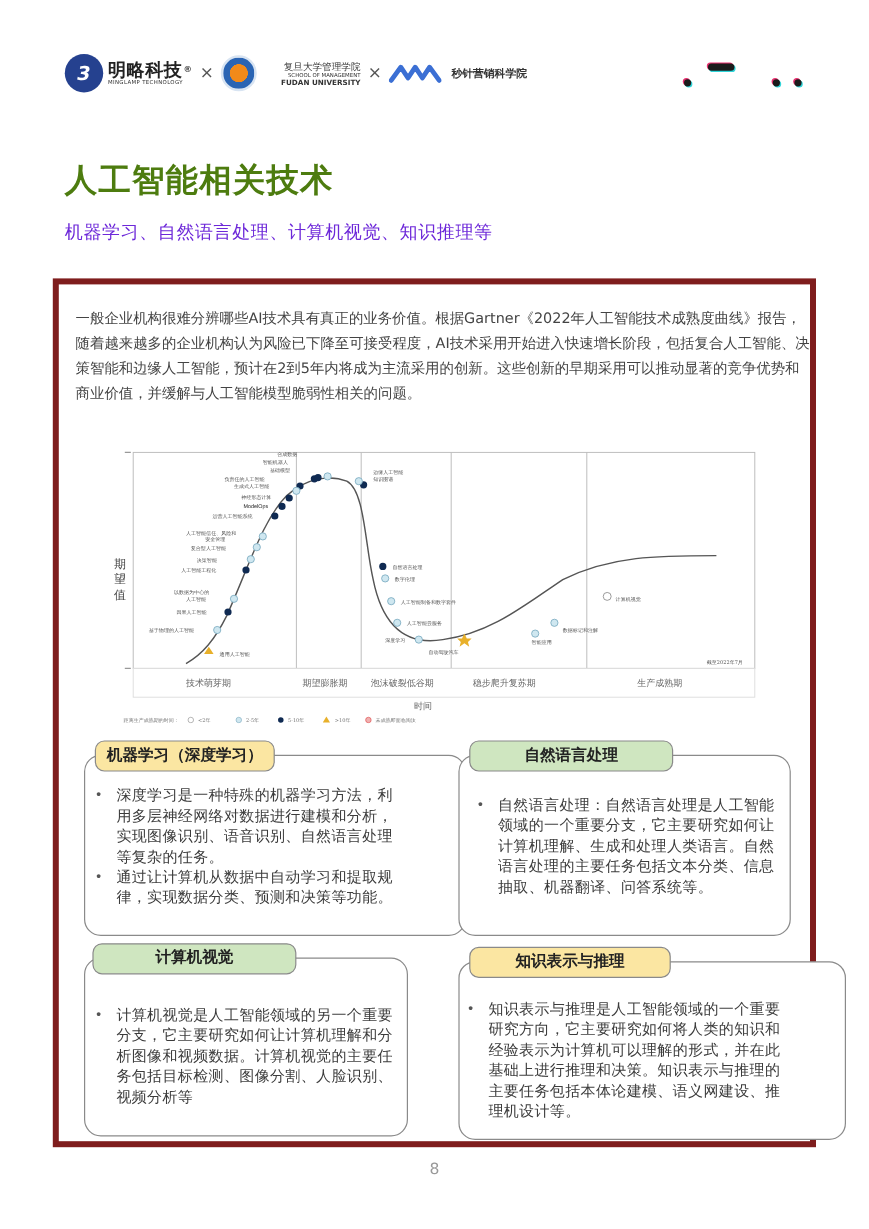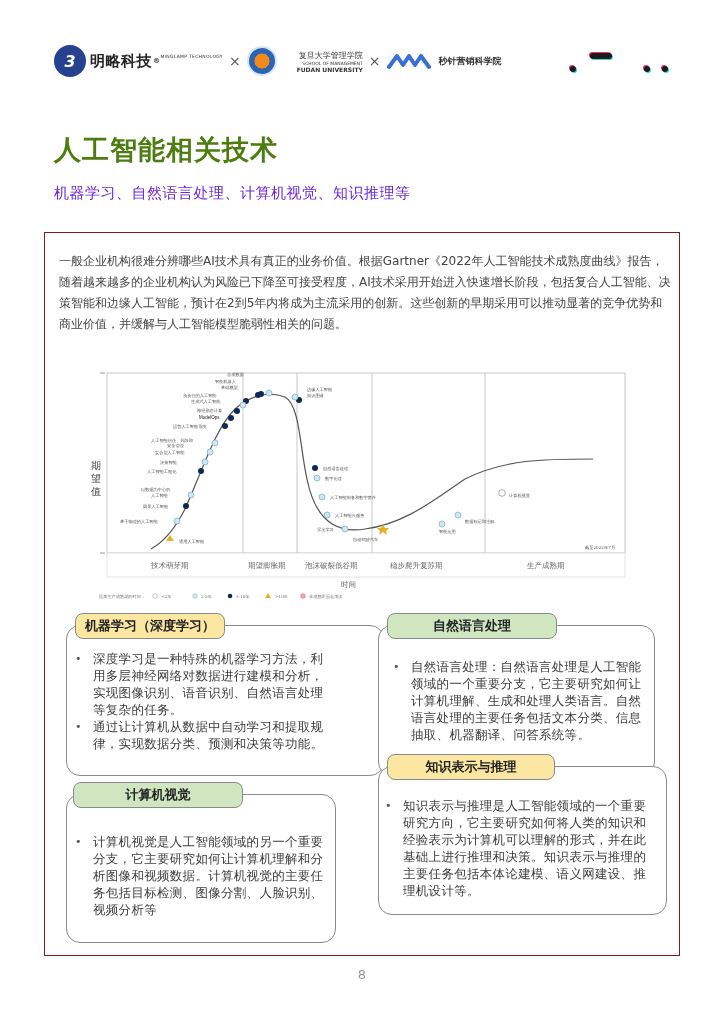--- a/index.html
+++ b/index.html
@@ -2,21 +2,21 @@
 <html><head>
 <meta charset="utf-8">
 <style>
   * { box-sizing: border-box; margin: 0; padding: 0; }
   html, body { width: 724px; height: 1024px; background: #ffffff; overflow: hidden; }
   body { font-family: "DejaVu Sans", "Liberation Sans", sans-serif; color: #404040; position: relative; }
 
   
   .logo-bar { position: absolute; left: 54px; top: 44px; height: 34px; display: flex; align-items: center; }
   .mlogo { width: 32px; height: 32px; border-radius: 50%; background: #25418f; color: #fff; display: flex; align-items: center; justify-content: center; font-size: 16px; font-weight: bold; font-style: italic; }
-  .mname { margin-left: 4px; display: flex; flex-direction: row; }
+  .mname { margin-left: 4px; display: flex; flex-direction: column; }
   .mname .cn { font-size: 15px; font-weight: bold; color: #222; line-height: 16px; letter-spacing: 0.5px; }
   .mname .en { font-size: 4.5px; color: #333; letter-spacing: 0.3px; margin-top: 1px; }
   .reg { font-size: 7px; vertical-align: top; color: #333; margin-left: 1px; }
   .times { font-size: 14px; color: #555; margin: 0 6px; }
   .flogo { width: 30px; height: 30px; border-radius: 50%; background: radial-gradient(circle, #f28a1a 0 40%, #2a64b3 42% 100%); border: 2px solid #d8e4f2; }
   .fname { margin-left: 20px; display: flex; flex-direction: column; align-items: flex-end; }
   .fname .cn { font-size: 8px; color: #333; font-family: "DejaVu Serif", serif; }
   .fname .en1 { font-size: 4.5px; color: #333; }
   .fname .en2 { font-size: 6px; font-weight: bold; color: #333; }
   .mmlogo { width: 44px; height: 20px; }
@@ -25,21 +25,21 @@
   
   .deco { position: absolute; left: 560px; top: 50px; width: 120px; height: 30px; }
   .deco .bar { position: absolute; left: 30px; top: 3px; width: 22px; height: 6px; border-radius: 3px; background: #1b1b1b; box-shadow: -1px -1px 0 #e8306f, 1px 1px 0 #2fd5d9; }
   .deco .dot { position: absolute; width: 6px; height: 6px; border-radius: 50%; background: #1b1b1b; box-shadow: -1px -1px 0 #e8306f, 1px 1px 0 #2fd5d9; }
 
   
   .page-title { position: absolute; left: 54px; top: 132px; font-size: 27px; font-weight: bold; color: #4d7c0f; letter-spacing: 1px; }
   .page-subtitle { position: absolute; left: 54px; top: 184px; font-size: 15px; color: #6d28d9; letter-spacing: 0.5px; }
 
   
-  .panel { position: absolute; left: 44px; top: 232px; width: 636px; height: 724px; border: 1px solid #7f1d1d; background: #fff; }
+  .panel { position: absolute; left: 44px; top: 232px; width: 636px; height: 724px; border: 5px solid #7f1d1d; background: #fff; }
   .intro { position: absolute; left: 14px; top: 18px; width: 612px; font-size: 12px; line-height: 21px; color: #444; }
   .chart-band { position: absolute; left: 0; top: 110px; width: 634px; height: 26px; background: #f2f2f2; text-align: center; font-size: 12.5px; font-weight: bold; color: #222; line-height: 26px; }
 
   .chart-wrap { position: absolute; left: 40px; top: 136px; width: 570px; height: 230px; }
 
   
   .card { position: absolute; border: 1.5px solid #8a8a8a; border-radius: 14px; background: #fff; }
   .card .tag { position: absolute; top: -13px; height: 26px; border: 1.5px solid #8a8a8a; border-radius: 8px; font-size: 13px; font-weight: bold; color: #222; text-align: center; line-height: 23px; }
   .tag.yellow { background: #fbe6a2; }
   .tag.green { background: #cfe6c0; }
@@ -210,21 +210,21 @@
     </ul>
   </div>
 
   <div class="card" style="left:21px; top:561px; width:270px; height:149px;">
     <div class="tag green" style="left:6px; width:170px;">计算机视觉</div>
     <ul style="left:4px; top:38px; width:256px;">
       <li>计算机视觉是人工智能领域的另一个重要分支，它主要研究如何让计算机理解和分析图像和视频数据。计算机视觉的主要任务包括目标检测、图像分割、人脸识别、视频分析等</li>
     </ul>
   </div>
 
-  <div class="card" style="left:333px; top:533px; width:289px; height:149px;text-decoration:underline;">
+  <div class="card" style="left:333px; top:564px; width:323px; height:149px;text-decoration:underline;">
     <div class="tag yellow" style="left:8px; width:168px;">知识表示与推理</div>
     <ul style="left:2px; top:30px; width:268px;">
       <li>知识表示与推理是人工智能领域的一个重要研究方向，它主要研究如何将人类的知识和经验表示为计算机可以理解的形式，并在此基础上进行推理和决策。知识表示与推理的主要任务包括本体论建模、语义网建设、推理机设计等。</li>
     </ul>
   </div>
 </div>
 
 <div class="page-num">8</div>
 
 </body></html>

